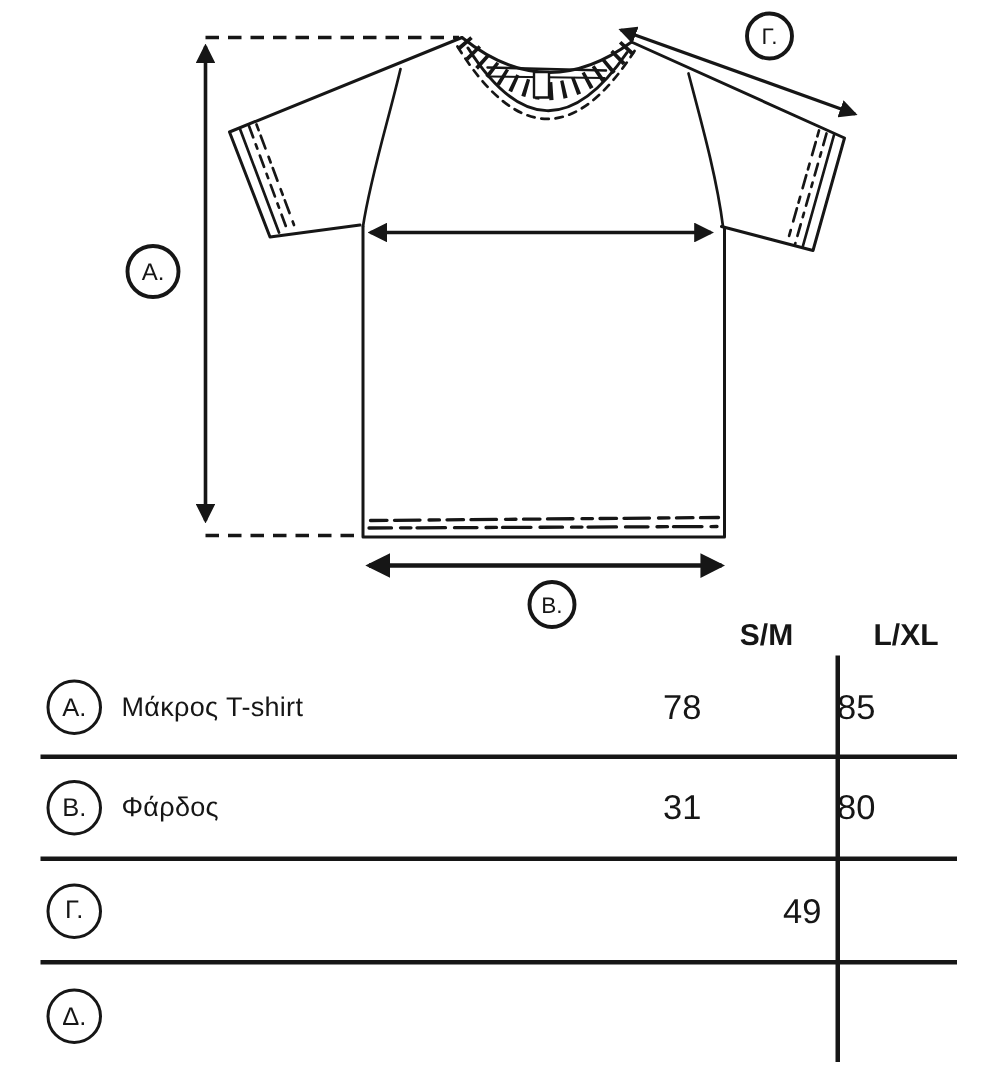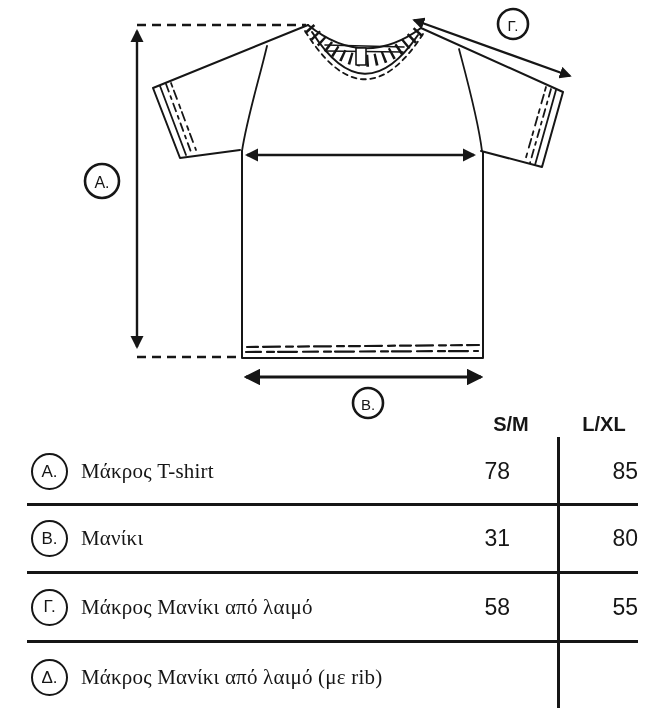--- a/index.html
+++ b/index.html
@@ -15,25 +15,25 @@
        font-size:20px;font-weight:700;color:#161616;}
   .hdr-sm{left:453px;}
   .hdr-lxl{left:546px;}
   .vdiv{position:absolute;left:557px;top:437px;width:3px;height:271px;background:#161616;}
   .row{position:absolute;left:27px;width:611px;display:flex;align-items:center;
        box-sizing:border-box;}
   .row.bb{border-bottom:3px solid #161616;}
   .rc{width:37px;height:37px;border:2.6px solid #161616;border-radius:50%;
       box-sizing:border-box;display:flex;align-items:center;justify-content:center;
       font-size:17px;margin-left:4px;flex:0 0 auto;}
-  .rl{margin-left:13px;font-size:21px;letter-spacing:.2px;white-space:nowrap;font-family:Liberation Serif, serif;}
+  .rl{margin-left:13px;font-size:18px;letter-spacing:.2px;white-space:nowrap;}
   .sp{flex:1;}
-  .v{font-size:23px;text-align:right;flex:0 0 auto;}
+  .v{font-size:23px;text-align:left;flex:0 0 auto;}
   .vsm{width:116px;}
-  .vlxl{width:80px;margin-left:48px;}
+  .vlxl{width:80px;}
 </style>
 </head>
 <body>
 
 <div class="canvas">
 
   <svg width="671" height="424" viewBox="0 0 671 424">
     <defs>
       <marker id="ah" viewBox="0 0 10 10" refX="8.5" refY="5" markerWidth="5.5" markerHeight="5.5" orient="auto-start-reverse">
         <path d="M0 0 L10 5 L0 10 Z" fill="#161616"></path>
@@ -100,37 +100,34 @@
     <span class="rl">Μάκρος T-shirt</span>
     <span class="sp"></span>
     <span class="v vsm">78</span>
     <span class="v vlxl">85</span>
   </div>
 
   <div class="row bb" style="top:506px;height:68px;">
     <span class="rc">
         <span>B.</span>
       </span>
-    <span class="rl">Μανίκι</span>
+    <span class="rl">Φάρδος</span>
     <span class="sp"></span>
     <span class="v vsm">31</span>
     <span class="v vlxl">80</span>
   </div>
 
   <div class="row bb" style="top:574px;height:69px;">
     <span class="rc">
         <span>Γ.</span>
       </span>
-    <span class="rl">Μάκρος Μανίκι από λαιμό</span>
     <span class="sp"></span>
-    <span class="v vsm">58</span>
-    <span class="v vlxl">55</span>
+    <span class="v vsm">49</span>
   </div>
 
   <div class="row" style="top:643px;height:69px;">
     <span class="rc">
         <span>Δ.</span>
       </span>
-    <span class="rl">Μάκρος Μανίκι από λαιμό (με rib)</span>
     <span class="sp"></span>
   </div>
 
 </div>
 
 </body></html>

